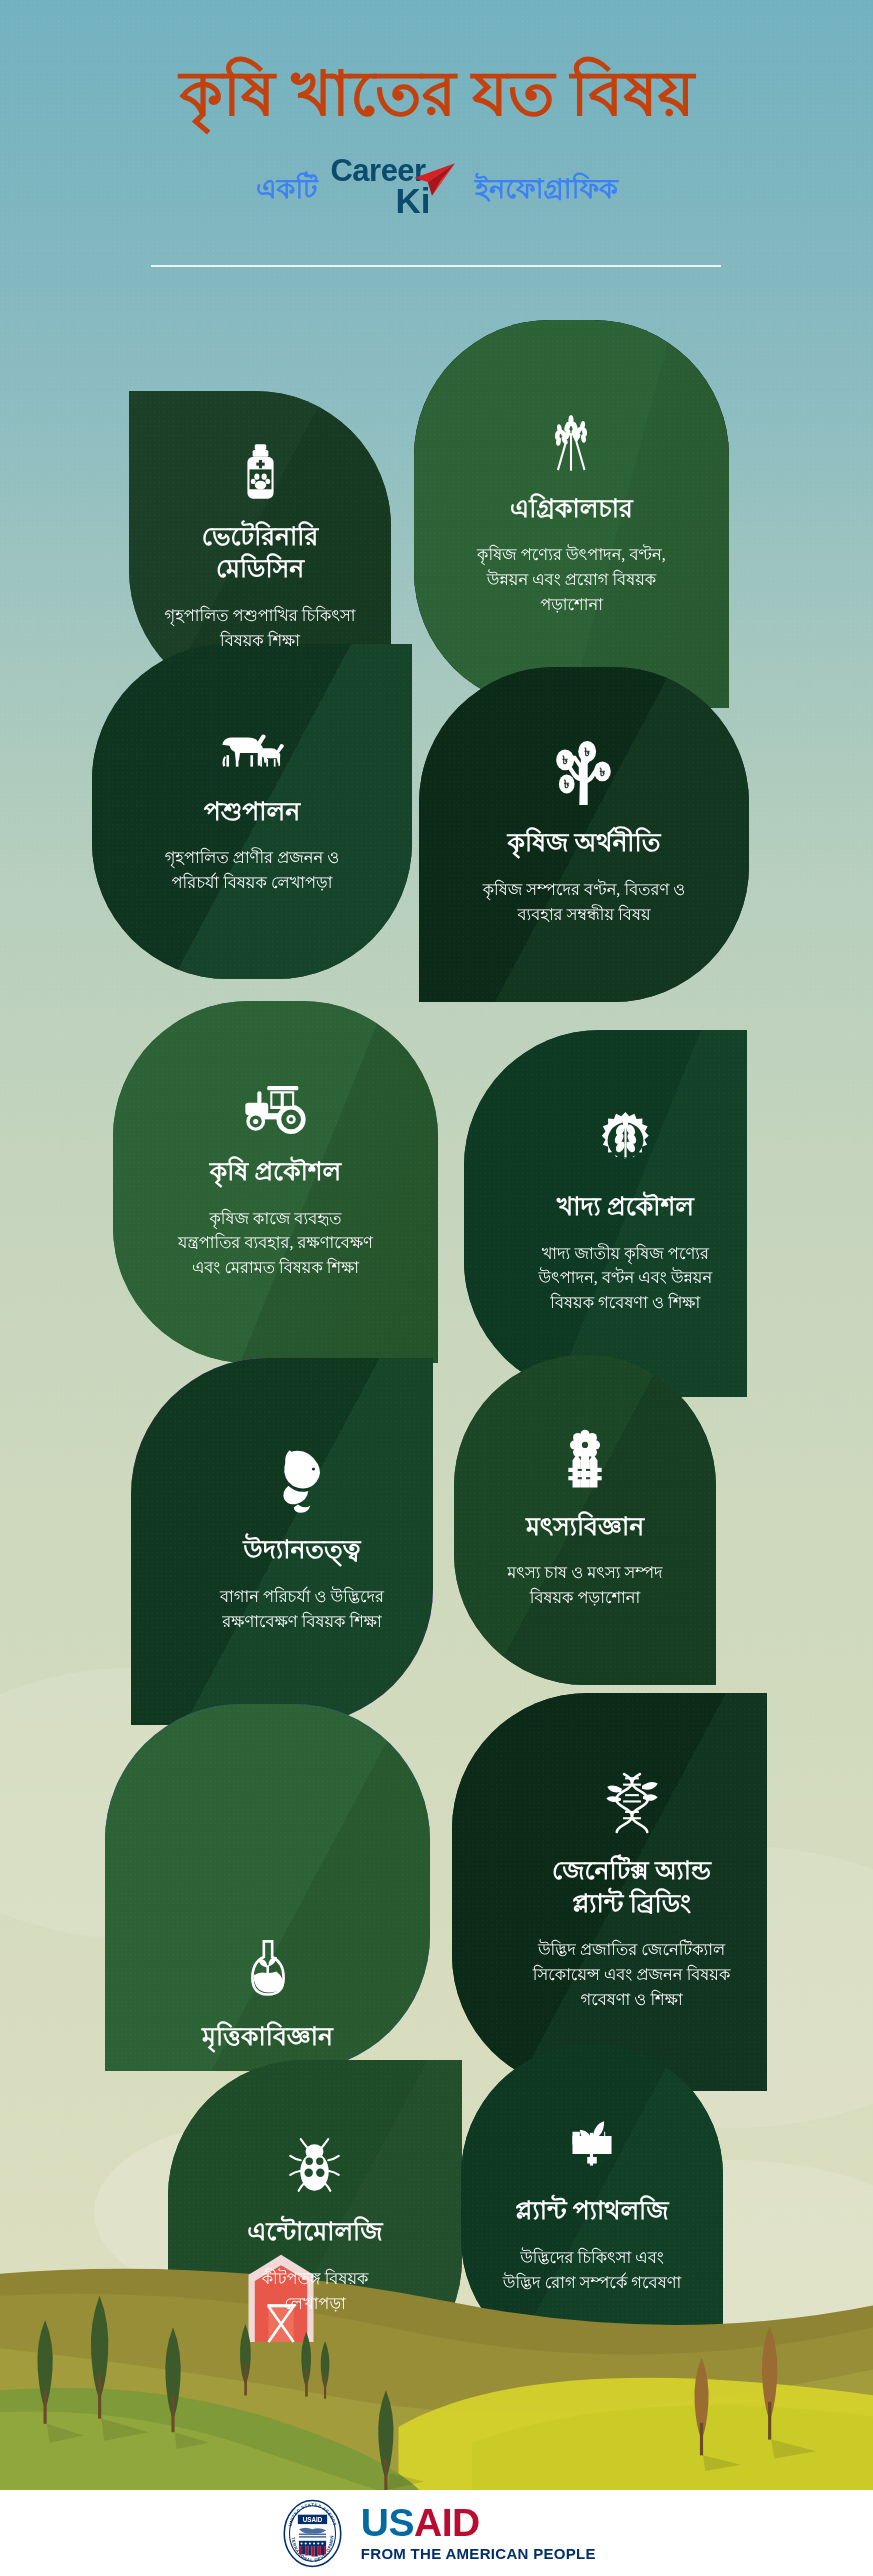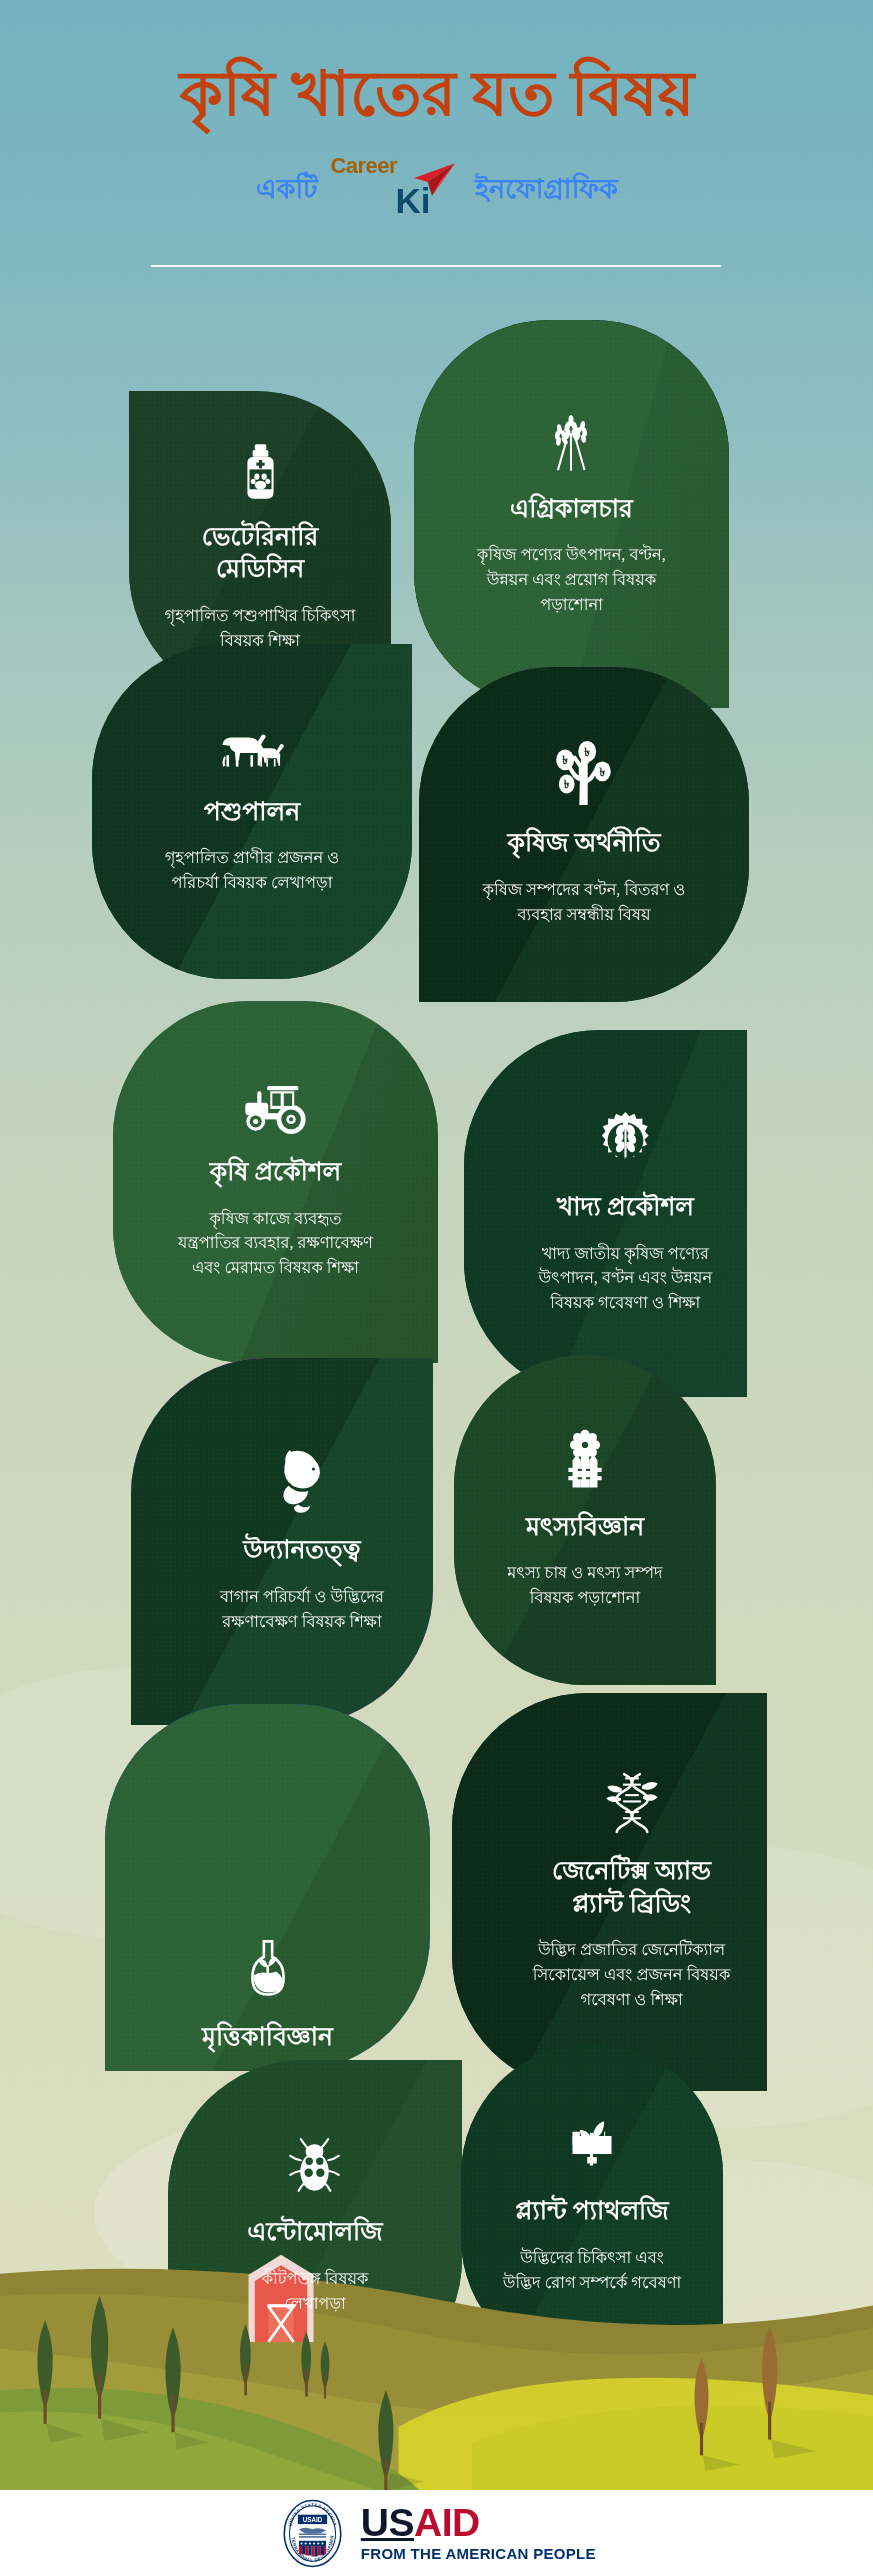--- a/index.html
+++ b/index.html
@@ -59,21 +59,21 @@
     height:63px;
   }
   .sub-bn{
     font-family:"Liberation Serif", serif;
     font-size:27px; font-weight:700; color:#3b82f6;
     position:relative; top:4.2px;
   }
   .logo-wrap{ position:relative; width:132px; height:65px; }
   .logo-career{
     position:absolute; left:0; top:-1px;
-    font-size:22px; font-weight:700; color:#a16207;
+    font-size:31px; font-weight:700; color:#0c4a6e;
     letter-spacing:-0.5px; font-family:"Liberation Sans", sans-serif;
   }
   .logo-ki{
     position:absolute; left:65px; top:27px;
     font-size:35px; font-weight:700; color:#0c4a6e;
     font-family:"Liberation Sans", sans-serif;
   }
   .logo-arrow{ position:absolute; left:79px; top:7.3px; width:48px; height:39px; }
   .divider{
     position:absolute; left:151px; top:265px; width:570px; height:1.6px;
@@ -128,21 +128,21 @@
   .land{ position:absolute; left:0; top:2217px; width:874px; height:273px; overflow:hidden; }
 
   
   .footer{
     position:absolute; left:0; top:2490px; width:874px; height:86px;
     background:#ffffff;
     display:flex; align-items:center; justify-content:center; gap:13.6px;
   }
   .usaid-word{ display:flex; flex-direction:column; }
   .usaid-main{ font-size:39px; font-weight:700; letter-spacing:-0.5px; line-height:.96; font-family:"Liberation Sans", sans-serif; }
-  .usaid-us{ color:#0f172a;text-decoration:underline; }
+  .usaid-us{ color:#0369a1; }
   .usaid-aid{ color:#ba0c2f; }
   .usaid-tag{ color:#002f6c; font-size:15px; font-weight:700; letter-spacing:0.3px; margin-top:3.1px; font-family:"Liberation Sans", sans-serif;}
 </style>
 </head>
 <body>
 
 <div id="page">
 
   <div class="bg-sky"></div>
   <div class="bg-dots"></div>

